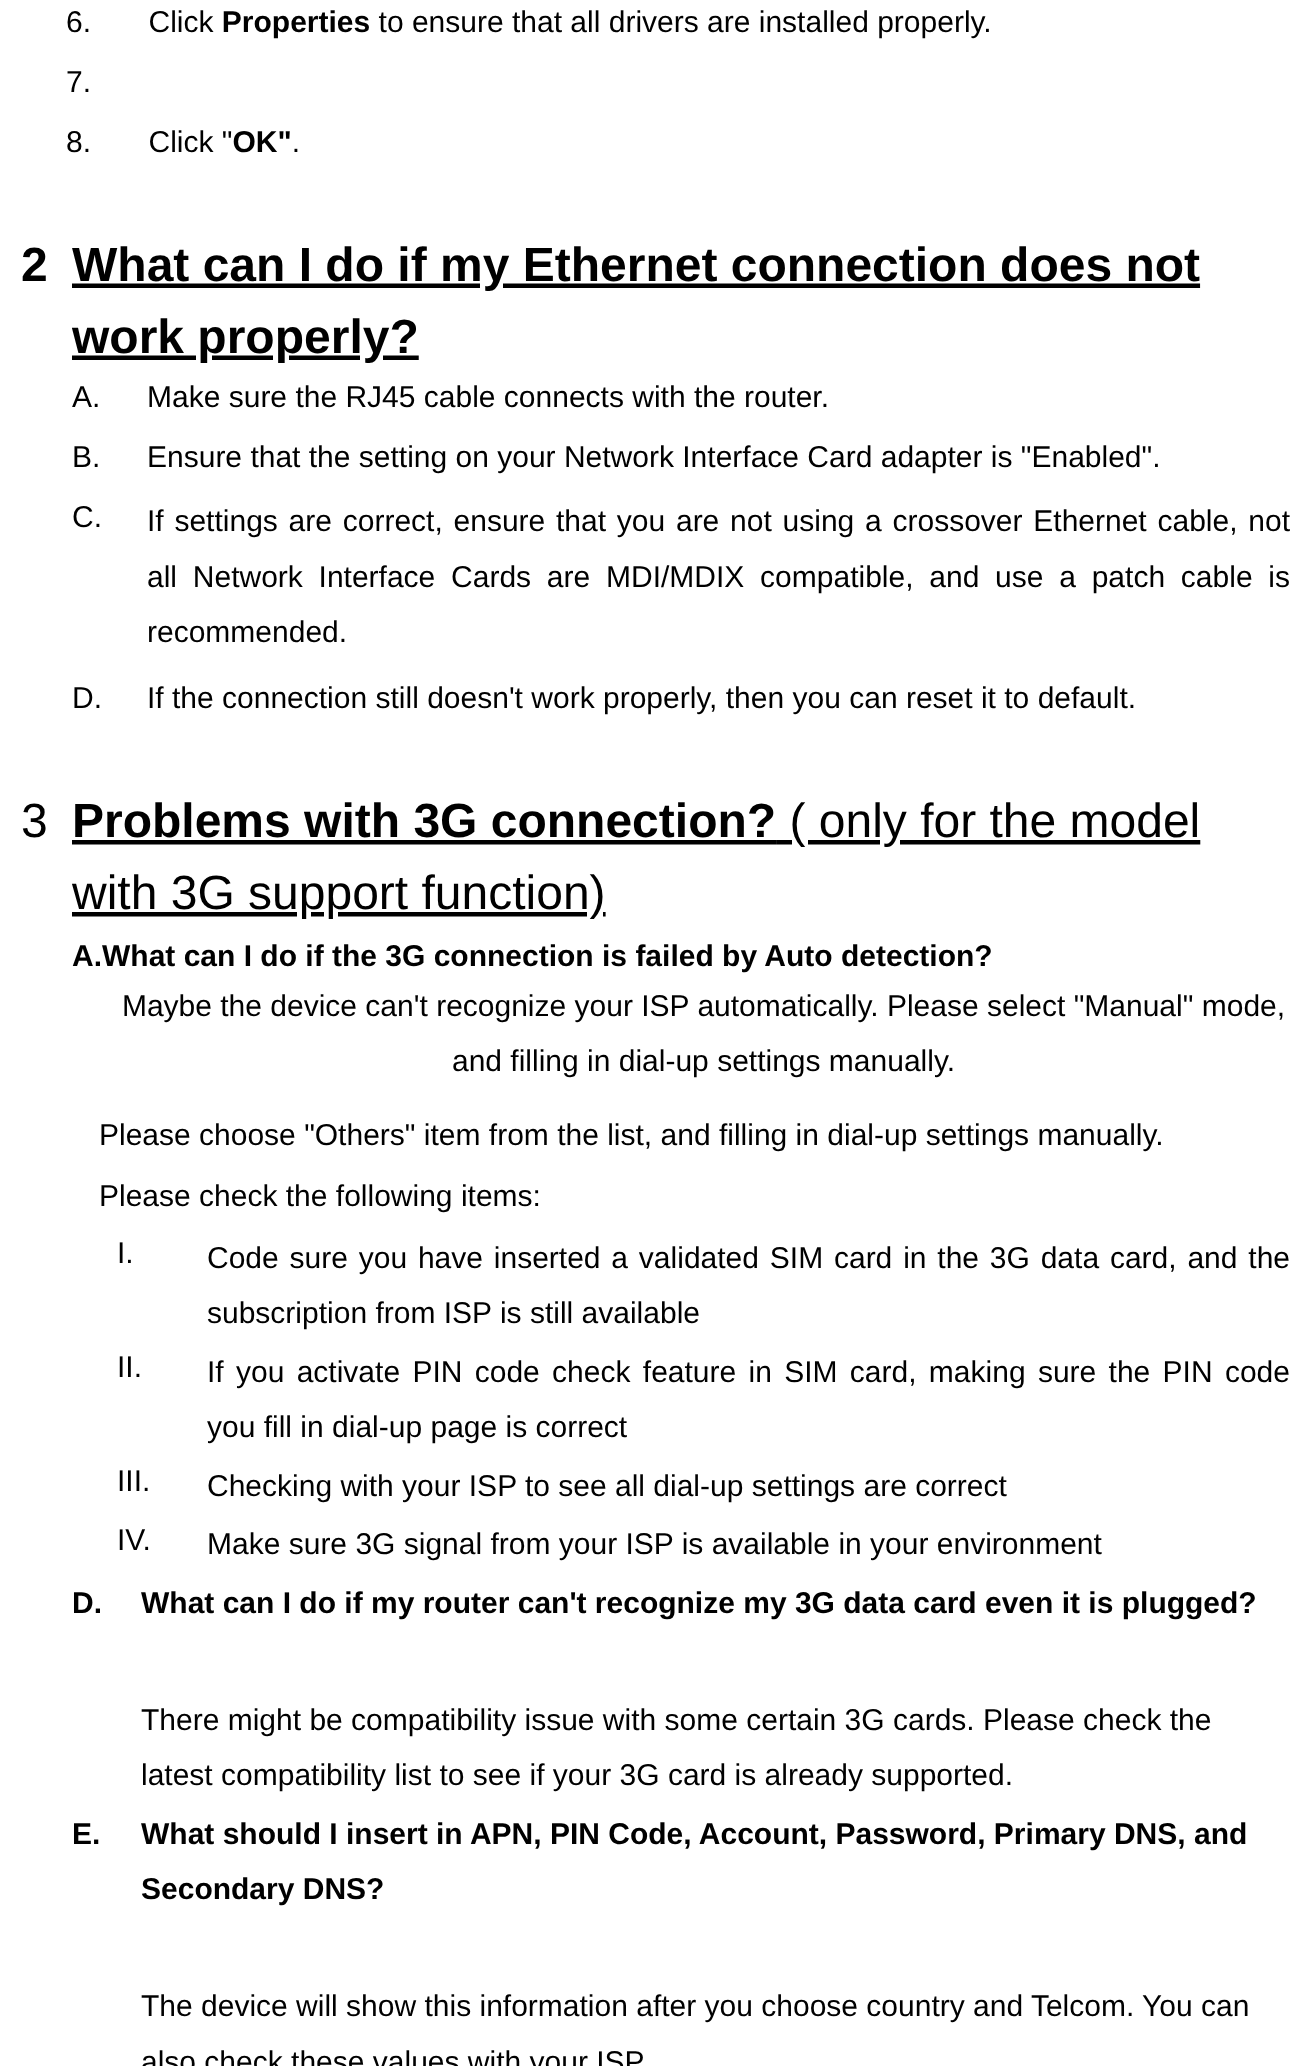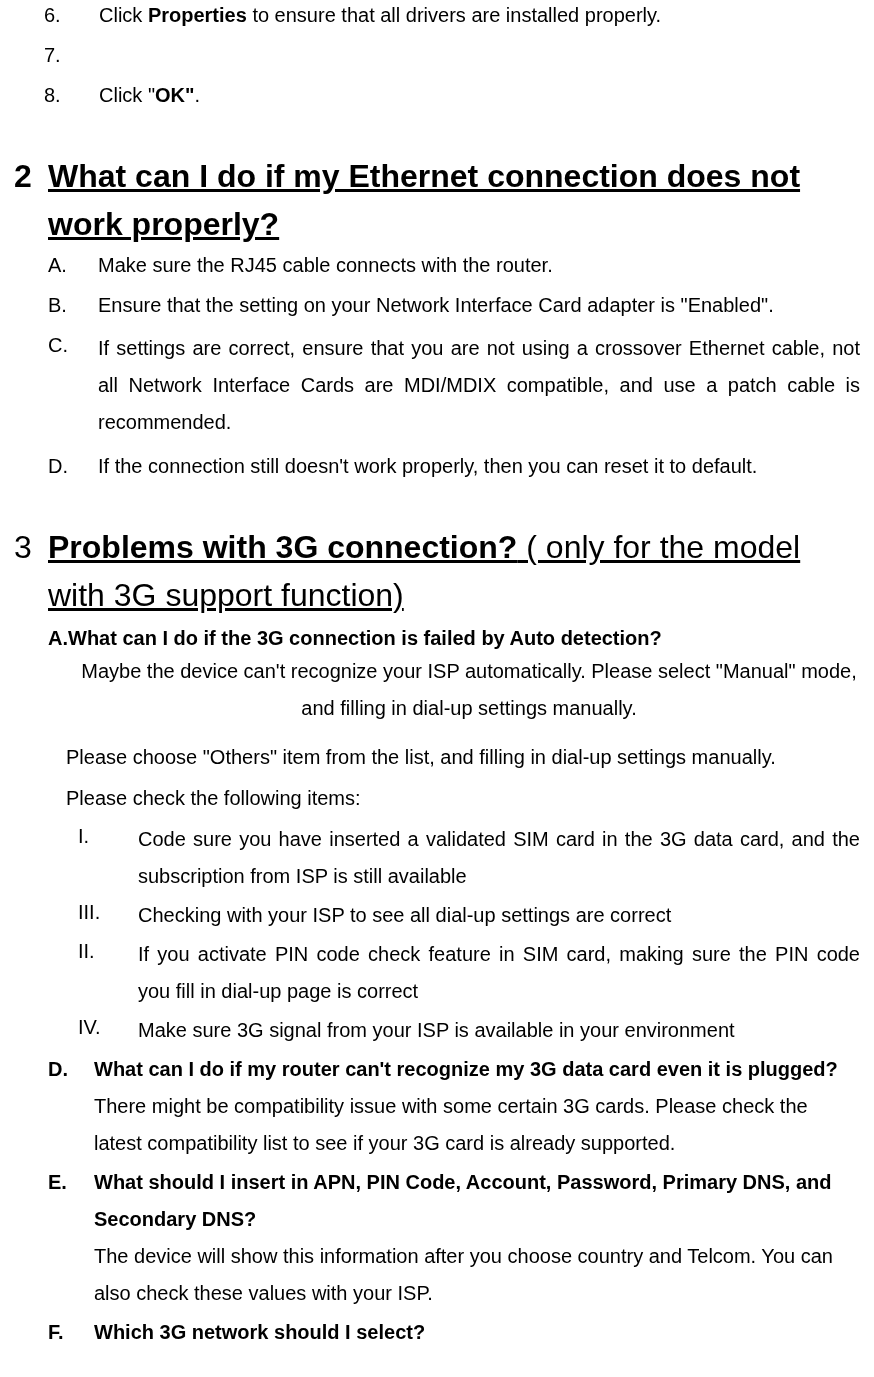--- a/index.html
+++ b/index.html
@@ -128,20 +128,21 @@
       width: 46px;
       flex-shrink: 0;
     }
     .q2-title .q2-body {
       flex: 1;
     }
     .q2-answer {
       padding-left: 46px;
       line-height: 1.85;
       margin-bottom: 2px;
+      margin-top: 41px;
     }
   </style>
 </head>
 <body>
 
 <ul class="ol-num">
   <li class="item">
     <span class="marker">6.</span>
     <span class="body">
       <span>Click </span><span class="bold">Properties</span><span> to ensure that all drivers are installed properly.</span>
@@ -200,26 +201,26 @@
 </div>
 
 <div class="q-block">
   <div class="q-answer-tight">Please check the following items:</div>
   <ul class="roman-list">
     <li class="r-item">
       <span class="r-marker">I.</span>
       <span class="r-body">Code sure you have inserted a validated SIM card in the 3G data card, and the subscription from ISP is still available</span>
     </li>
     <li class="r-item">
+      <span class="r-marker">II.</span>
+      <span class="r-body">If you activate PIN code check feature in SIM card, making sure the PIN code you fill in dial-up page is correct</span>
+    </li>
+    <li class="r-item">
       <span class="r-marker">III.</span>
       <span class="r-body">Checking with your ISP to see all dial-up settings are correct</span>
-    </li>
-    <li class="r-item">
-      <span class="r-marker">II.</span>
-      <span class="r-body">If you activate PIN code check feature in SIM card, making sure the PIN code you fill in dial-up page is correct</span>
     </li>
     <li class="r-item">
       <span class="r-marker">IV.</span>
       <span class="r-body">Make sure 3G signal from your ISP is available in your environment</span>
     </li>
   </ul>
 </div>
 
 <div class="q2">
   <div class="q2-title">

